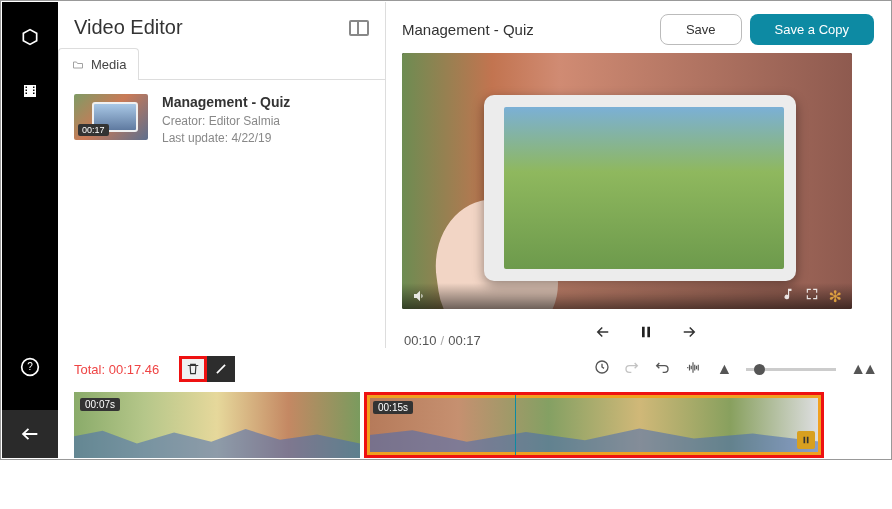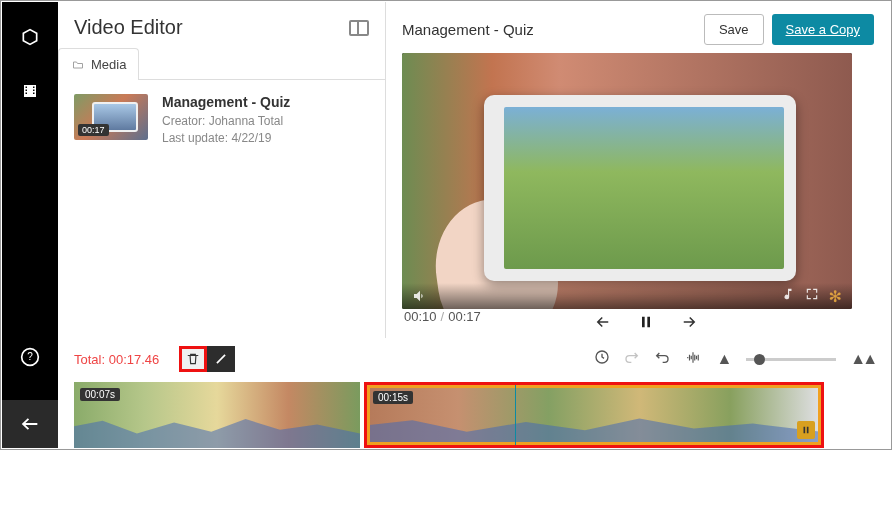--- a/index.html
+++ b/index.html
@@ -28,33 +28,33 @@
 .media-item { display:flex; gap:14px; }
 .thumb { width:74px; height:46px; background:linear-gradient(135deg,#7f9b65 0%,#c97a57 45%,#5d6f8e 100%); border-radius:2px; position:relative; overflow:hidden; }
 .thumb::before{content:"";position:absolute;left:18px;top:8px;right:10px;bottom:8px;background:linear-gradient(#a9c8e6,#5f7aa0);border:2px solid #f0f0f0;border-radius:3px;}
 .thumb-time { position:absolute; left:4px; bottom:4px; background:#333; color:#fff; font-size:9px; padding:1px 4px; border-radius:2px; }
 .media-meta .title { font-size:14px; font-weight:600; color:#333; margin-bottom:3px;}
 .media-meta .line { font-size:12px; color:#888; line-height:1.4;}
 
 .right-col { flex:1; display:flex; flex-direction:column; padding:12px 16px 0 16px; }
 .right-head { display:flex; justify-content:space-between; align-items:center; margin-bottom:8px; }
 .right-head .vtitle { font-size:15px; color:#333; }
-.btn { font-size:13px; padding:7px 14px; border-radius:3px; cursor:pointer; border:1px solid #bbb; background:#fff; color:#333;}
-.btn.primary { background:#0d8aa3; color:#fff; border:none;text-decoration:underline; }
+.btn { font-size:13px; padding:7px 25px; border-radius:8px; cursor:pointer; border:1px solid #bbb; background:#fff; color:#333;}
+.btn.primary { background:#0d8aa3; color:#fff; border:none; }
 .btngrp{display:flex;gap:8px;}
 
 .player { width:450px; height:256px; background:#000; position:relative; overflow:hidden; border-radius:2px;}
 .player-bg{position:absolute;inset:0;background:linear-gradient(90deg,#6d8c52 0%,#c27450 20%,#d08b73 35%,#8e5a4f 100%);}
 .tablet{position:absolute;left:82px;top:42px;width:312px;height:186px;background:#ececec;border-radius:10px;box-shadow:0 4px 12px rgba(0,0,0,.4);}
 .tablet::before{content:"";position:absolute;left:20px;top:12px;right:12px;bottom:12px;background:linear-gradient(180deg,#7bb0d6 0%,#8fb85e 40%,#6d9a4c 100%);border-radius:2px;}
 .hand{position:absolute;left:34px;bottom:-30px;width:120px;height:140px;background:#f2d5c5;border-radius:50% 50% 40% 40%;transform:rotate(-8deg);}
 .pbar{position:absolute;bottom:0;left:0;right:0;height:26px;background:linear-gradient(rgba(0,0,0,0),rgba(0,0,0,.55));display:flex;align-items:center;justify-content:space-between;padding:0 10px;color:#fff;}
 .picon { opacity:.85; display:flex; align-items:center; gap:10px;}
 
-.transport { display:flex; align-items:flex-start; padding:0 2px 0 2px; font-size:13px; color:#555;}
+.transport { display:flex; align-items:flex-end; padding:10px 2px 0 2px; font-size:13px; color:#555;}
 .time-sep{color:#aaa;margin:0 4px;}
 .transport .ctrls { margin-left:auto; margin-right:auto; display:flex; gap:18px; align-items:center;position:relative;left:-30px;}
 .ctrls button { background:none;border:none;cursor:pointer;padding:4px;}
 
 .lower { padding:8px 16px 0 16px; }
 .toolbar { display:flex; align-items:center; gap:12px; margin-bottom:10px;}
 .total { font-size:13px; color:#ef4444; }
 .toolbox { display:flex; gap:0; margin-left:8px;}
 .toolbtn{width:28px;height:26px;background:#2d2d2d;color:#fff;display:flex;align-items:center;justify-content:center;border:none;}
 .toolbtn:first-child{background:#efefef;color:#333;border:3px solid #e11;}
@@ -119,21 +119,21 @@
             <span>Media</span>
           </div>
         </div>
         <div class="media-list">
           <div class="media-item">
             <div class="thumb">
               <span class="thumb-time">00:17</span>
             </div>
             <div class="media-meta">
               <div class="title">Management - Quiz</div>
-              <div class="line">Creator: Johanna Total</div>
+              <div class="line">Creator: Editor Salmia</div>
               <div class="line">Last update: 4/22/19</div>
             </div>
           </div>
         </div>
       </div>
 
       <div class="right-col">
         <div class="right-head">
           <div class="vtitle">Management - Quiz</div>
           <div class="btngrp">

